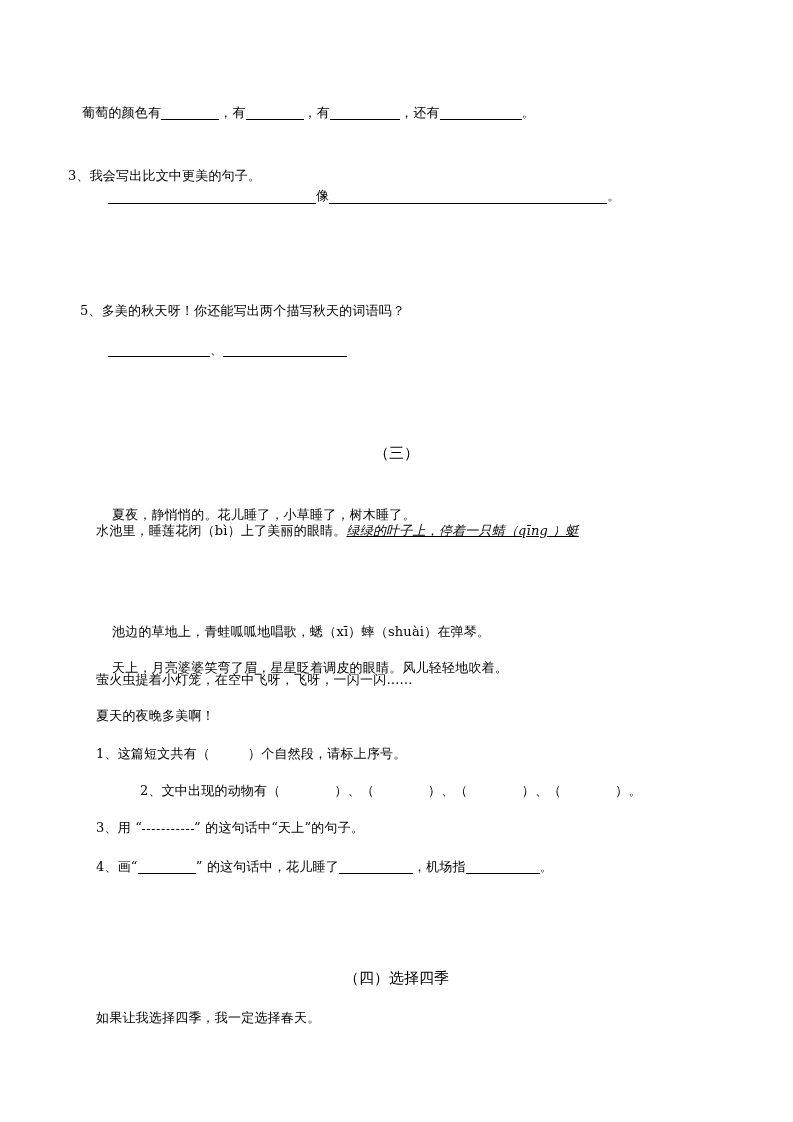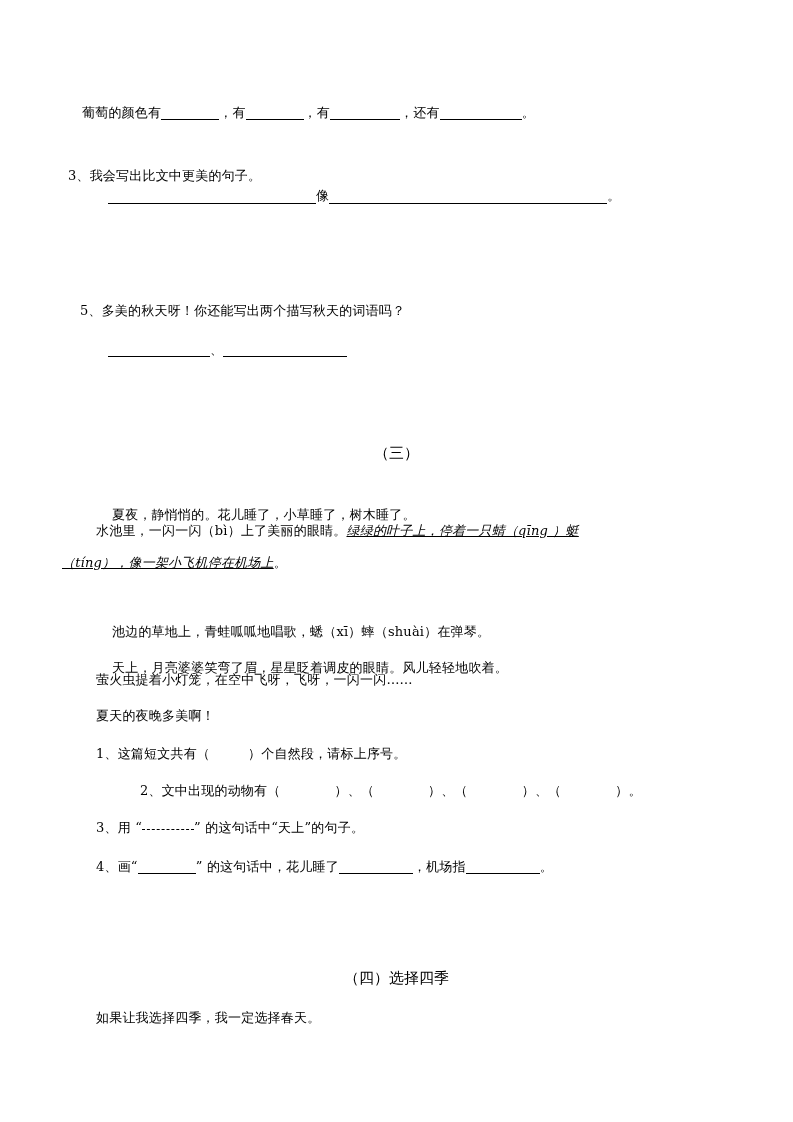--- a/index.html
+++ b/index.html
@@ -94,24 +94,21 @@
 
   <div class="line" style="left:108px; top:340px;">
     <span class="blank" style="width:102px;"></span><span>、</span><span class="blank" style="width:124px;"></span>
   </div>
 
   <div class="center" style="top:443px;">（三）</div>
 
   <div class="line indent3" style="top:481px;">夏夜，静悄悄的。花儿睡了，小草睡了，树木睡了。</div>
 
   <div class="line" style="left:96px; top:521px;">
-    <span>水池里，一闪一闪（bì）上了美丽的眼睛。</span><span class="uline">绿绿的叶子上，停着一只蜻（qīng ）蜓</span>
-  </div>
-  <div class="line" style="left:62px; top:553px;">
-    <span class="uline">（tíng），像一架小飞机停在机场上</span><span>。</span>
+    <span>水池里，睡莲花闭（bì）上了美丽的眼睛。</span><span class="uline">绿绿的叶子上，停着一只蜻（qīng ）蜓</span>
   </div>
 
   <div class="line indent3" style="top:598px;">池边的草地上，青蛙呱呱地唱歌，蟋（xī）蟀（shuài）在弹琴。</div>
   <div class="line indent3" style="top:634px;">天上，月亮婆婆笑弯了眉，星星眨着调皮的眼睛。风儿轻轻地吹着。</div>
   <div class="line indent2" style="top:670px;">萤火虫提着小灯笼，在空中飞呀，飞呀，一闪一闪……</div>
   <div class="line indent2" style="top:706px;">夏天的夜晚多美啊！</div>
 
   <div class="line indent2" style="top:744px;">
     <span class="num">1、</span><span>这篇短文共有（</span><span class="sp" style="width:38px;"></span><span>）个自然段，请标上序号。</span>
   </div>

